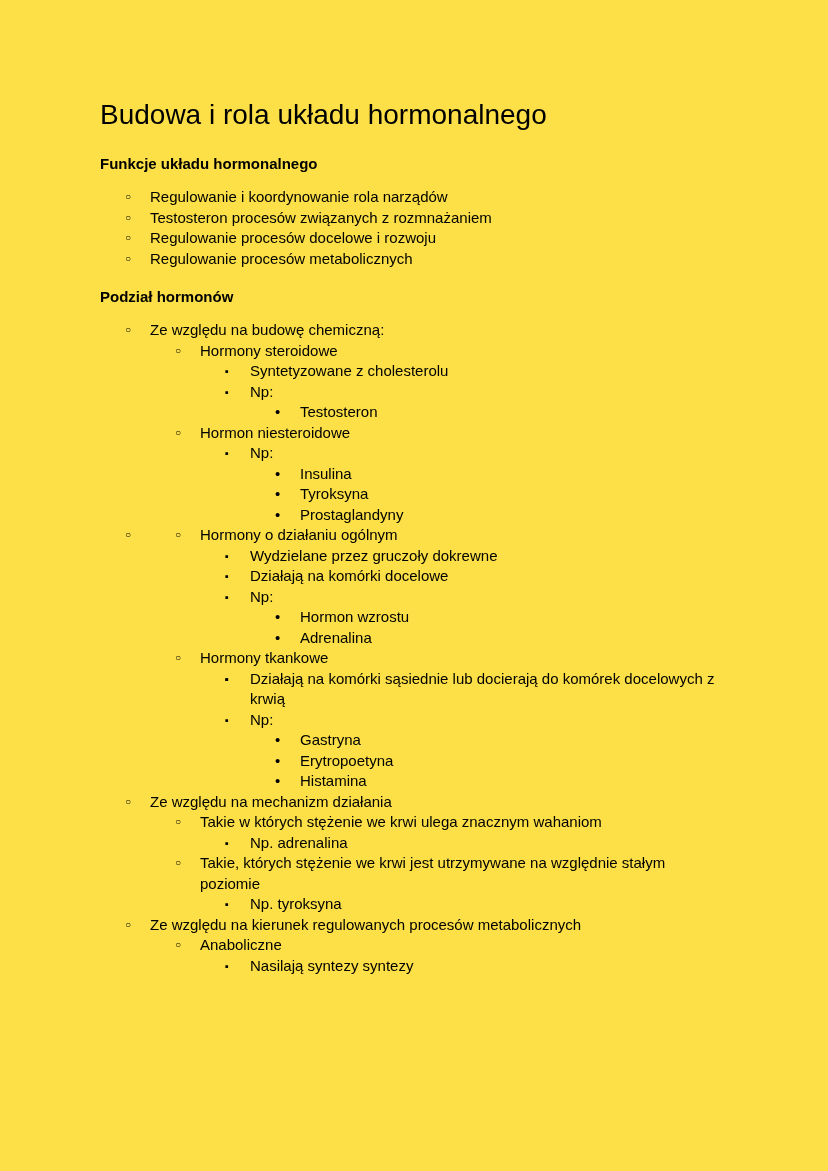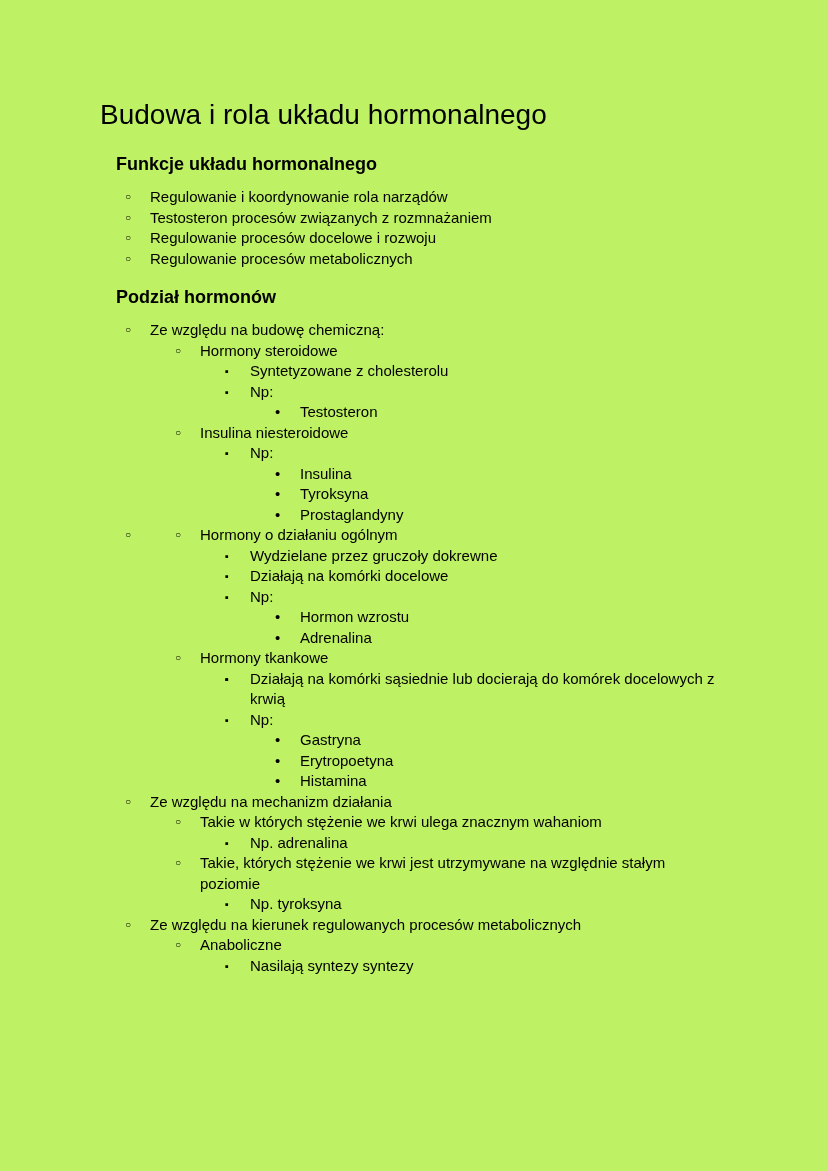--- a/index.html
+++ b/index.html
@@ -4,44 +4,44 @@
 <style>
   html, body {
     margin: 0;
     padding: 0;
     background: #ffffff;
   }
   .page {
     position: relative;
     width: 828px;
     height: 1171px;
-    background: #bef264;
+    background: #fde047;
     color: #000000;
     font-family: "Liberation Sans", sans-serif;
     overflow: hidden;
     box-sizing: border-box;
   }
   .content {
     position: absolute;
     top: 98px;
     left: 100px;
     width: 628px;
   }
   .doc-title {
     font-size: 28px;
     line-height: 34px;
     font-weight: 400;
     margin: 0 0 22px 0;
     letter-spacing: 0;
   }
   .section-heading {
-    font-size: 18px;
+    font-size: 15px;
     line-height: 20px;
     font-weight: 700;
-    margin: 18px 0 13px 16px;
+    margin: 18px 0 13px 0;
   }
   .list {
     margin: 0 0 6px 0;
   }
   .list-item {
     position: relative;
     font-size: 15px;
     line-height: 20.5px;
     box-sizing: border-box;
   }
@@ -78,21 +78,21 @@
           <div class="list-item lvl0"><span class="bullet bullet-circle">○</span><span>Regulowanie procesów docelowe i rozwoju</span></div>
           <div class="list-item lvl0"><span class="bullet bullet-circle">○</span><span>Regulowanie procesów metabolicznych</span></div>
         </div>
         <div class="section-heading">Podział hormonów</div>
         <div class="list">
           <div class="list-item lvl0"><span class="bullet bullet-circle">○</span><span>Ze względu na budowę chemiczną:</span></div>
           <div class="list-item lvl1"><span class="bullet bullet-circle">○</span><span>Hormony steroidowe</span></div>
           <div class="list-item lvl2"><span class="bullet bullet-square">▪</span><span>Syntetyzowane z cholesterolu</span></div>
           <div class="list-item lvl2"><span class="bullet bullet-square">▪</span><span>Np:</span></div>
           <div class="list-item lvl3"><span class="bullet bullet-dot">•</span><span>Testosteron</span></div>
-          <div class="list-item lvl1"><span class="bullet bullet-circle">○</span><span>Insulina niesteroidowe</span></div>
+          <div class="list-item lvl1"><span class="bullet bullet-circle">○</span><span>Hormon niesteroidowe</span></div>
           <div class="list-item lvl2"><span class="bullet bullet-square">▪</span><span>Np:</span></div>
           <div class="list-item lvl3"><span class="bullet bullet-dot">•</span><span>Insulina</span></div>
           <div class="list-item lvl3"><span class="bullet bullet-dot">•</span><span>Tyroksyna</span></div>
           <div class="list-item lvl3"><span class="bullet bullet-dot">•</span><span>Prostaglandyny</span></div>
           <div class="list-item lvl0"><span class="bullet bullet-circle">○</span></div>
           <div class="list-item lvl1"><span class="bullet bullet-circle">○</span><span>Hormony o działaniu ogólnym</span></div>
           <div class="list-item lvl2"><span class="bullet bullet-square">▪</span><span>Wydzielane przez gruczoły dokrewne</span></div>
           <div class="list-item lvl2"><span class="bullet bullet-square">▪</span><span>Działają na komórki docelowe</span></div>
           <div class="list-item lvl2"><span class="bullet bullet-square">▪</span><span>Np:</span></div>
           <div class="list-item lvl3"><span class="bullet bullet-dot">•</span><span>Hormon wzrostu</span></div>

